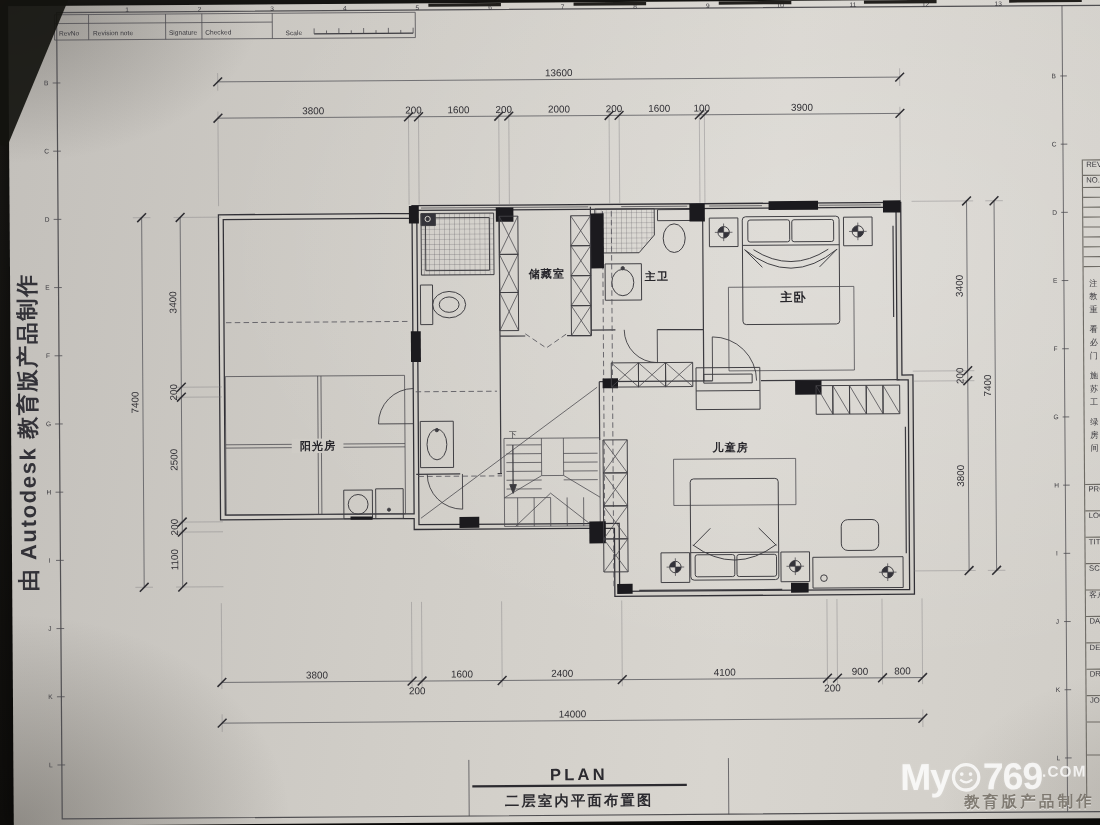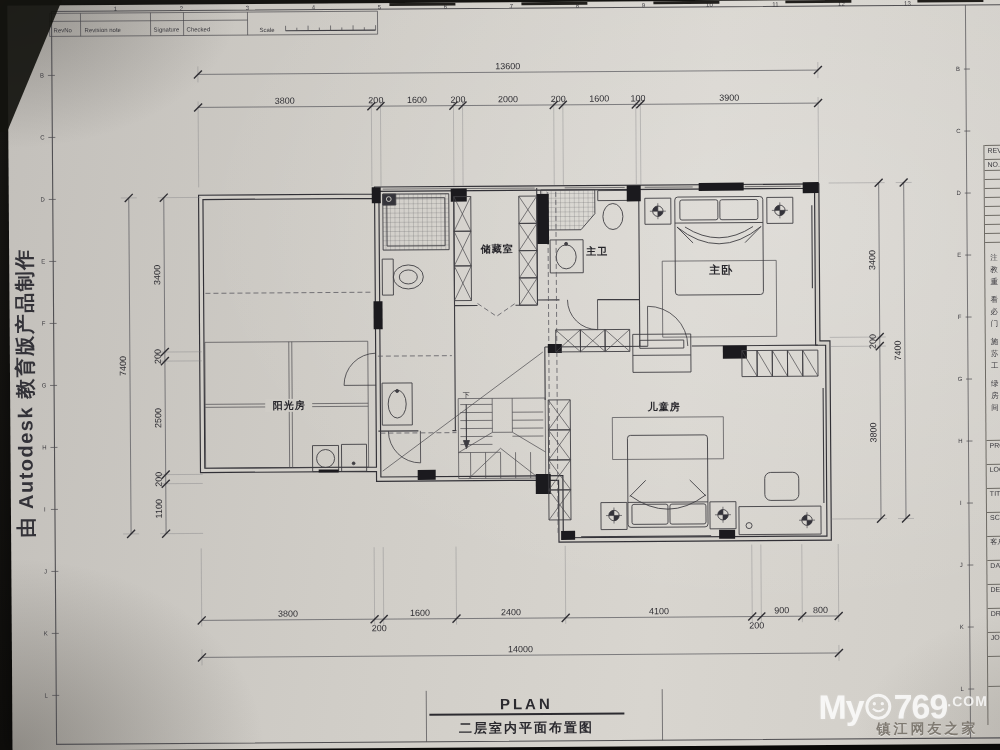--- a/index.html
+++ b/index.html
@@ -552,18 +552,18 @@
     <div id="watermark">
       <span class="wm-big">My</span>
       <svg class="wm-smile" width="28" height="28" viewBox="0 0 28 28">
         <circle cx="14" cy="14" r="11.5" fill="none" stroke="rgba(255,255,255,.78)" stroke-width="3"></circle>
         <circle cx="10" cy="11" r="1.7" fill="rgba(255,255,255,.78)"></circle>
         <circle cx="18" cy="11" r="1.7" fill="rgba(255,255,255,.78)"></circle>
         <path d="M8.5,16 Q14,21 19.5,16" fill="none" stroke="rgba(255,255,255,.78)" stroke-width="2"></path>
       </svg>
       <span class="wm-big">769</span>
       <span class="wm-com">.COM</span>
-      <div class="wm-sub">镇江网友之家</div>
+      <div class="wm-sub">教育版产品制作</div>
     </div>
   </div>
 
   <div class="wedge"></div>
 </div>
 
 </body></html>

